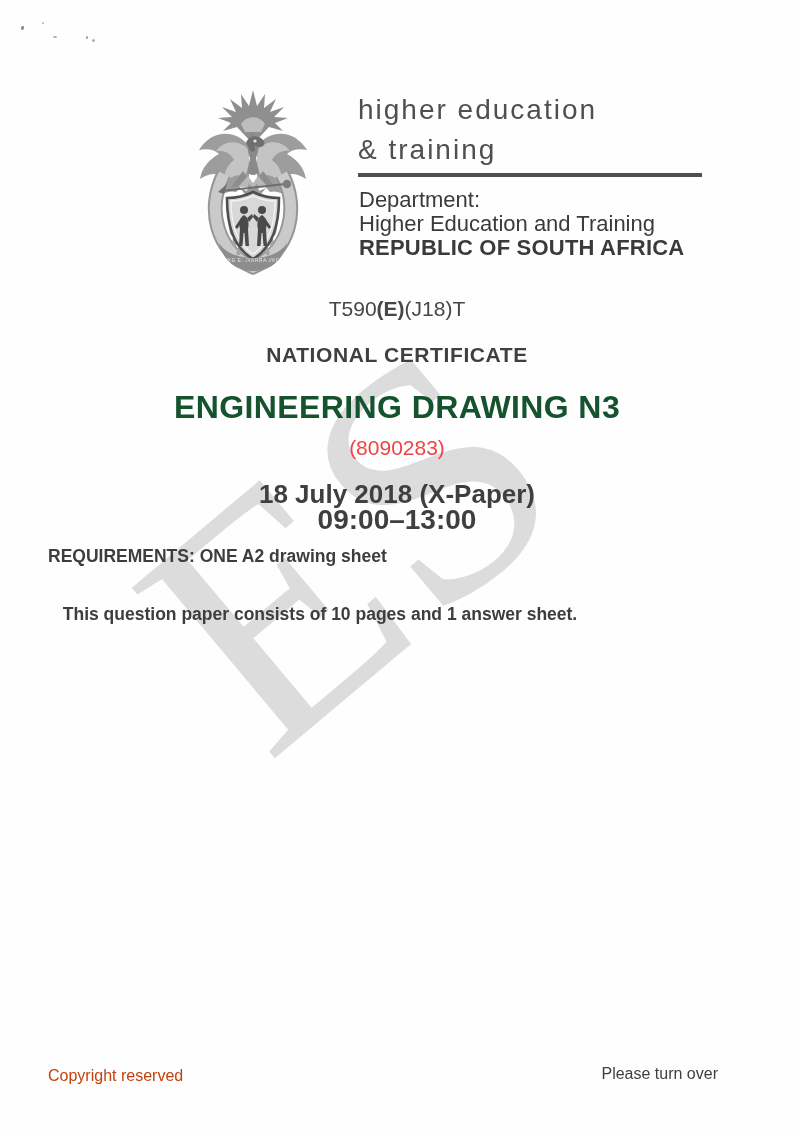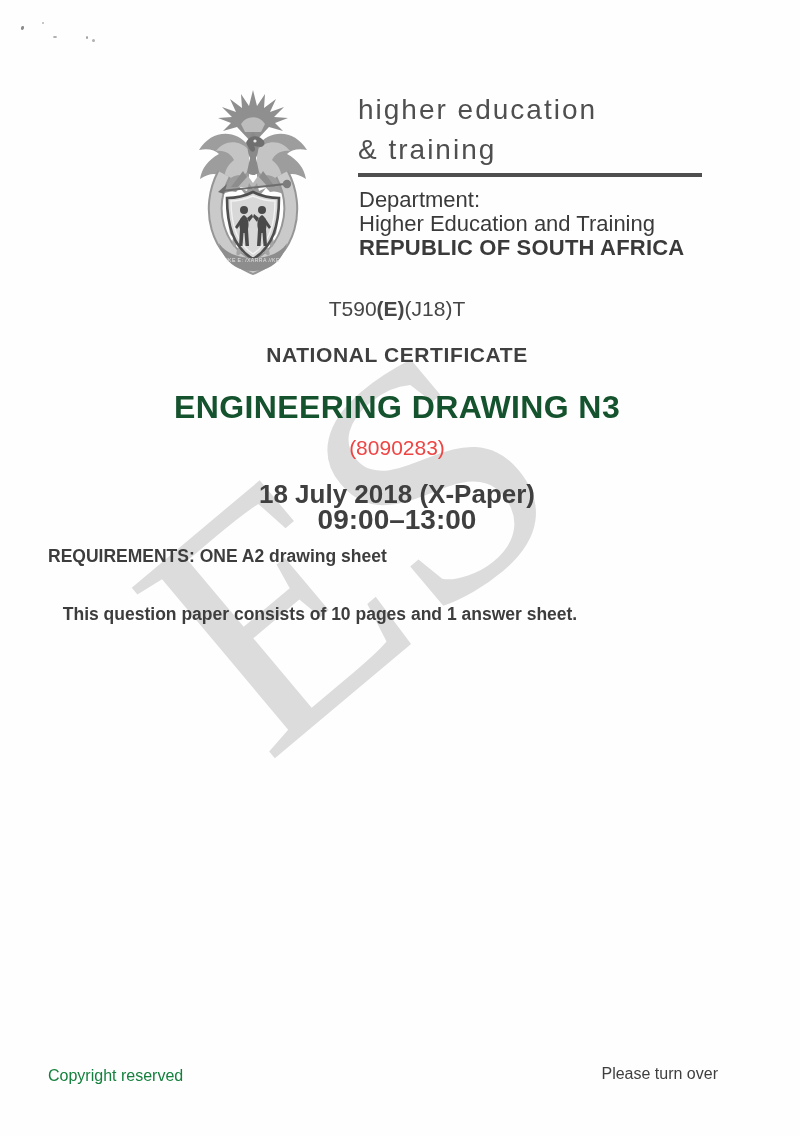--- a/index.html
+++ b/index.html
@@ -45,21 +45,21 @@
   .cert    { top:344px; font-size:21px; font-weight:bold; letter-spacing:0.6px; color:#3f3f3f; }
   .subject { top:391px; font-size:32px; font-weight:bold; letter-spacing:0.4px; color:#14532d; }
   .subcode { top:437px; font-size:21px; color:#ef4444; }
   .dateln  { top:481px; font-size:26px; font-weight:bold; color:#3f3f3f; }
   .timeln  { top:506px; font-size:28px; font-weight:bold; color:#3f3f3f; }
 
   .req  { position:absolute; left:48px; top:548px; font-size:17.5px; font-weight:bold; line-height:1; color:#3d3d3d; }
   .note { position:absolute; left:0; top:606px; width:640px; text-align:center; font-size:17.5px; font-weight:bold; line-height:1; color:#3d3d3d; }
 
   
-  .foot-left  { position:absolute; left:48px;  top:1068px; font-size:16px; color:#15803d; line-height:1;text-align:right; }
+  .foot-left  { position:absolute; left:48px;  top:1068px; font-size:16px; color:#c2410c; line-height:1;text-align:right; }
   .foot-right { position:absolute; right:82px; top:1066px; font-size:16px; color:#3f3f3f; line-height:1; }
 </style>
 </head>
 <body>
 
 <div class="page">
 
   <span class="speck s1"></span>
   <span class="speck s2"></span>
   <span class="speck s3"></span>

